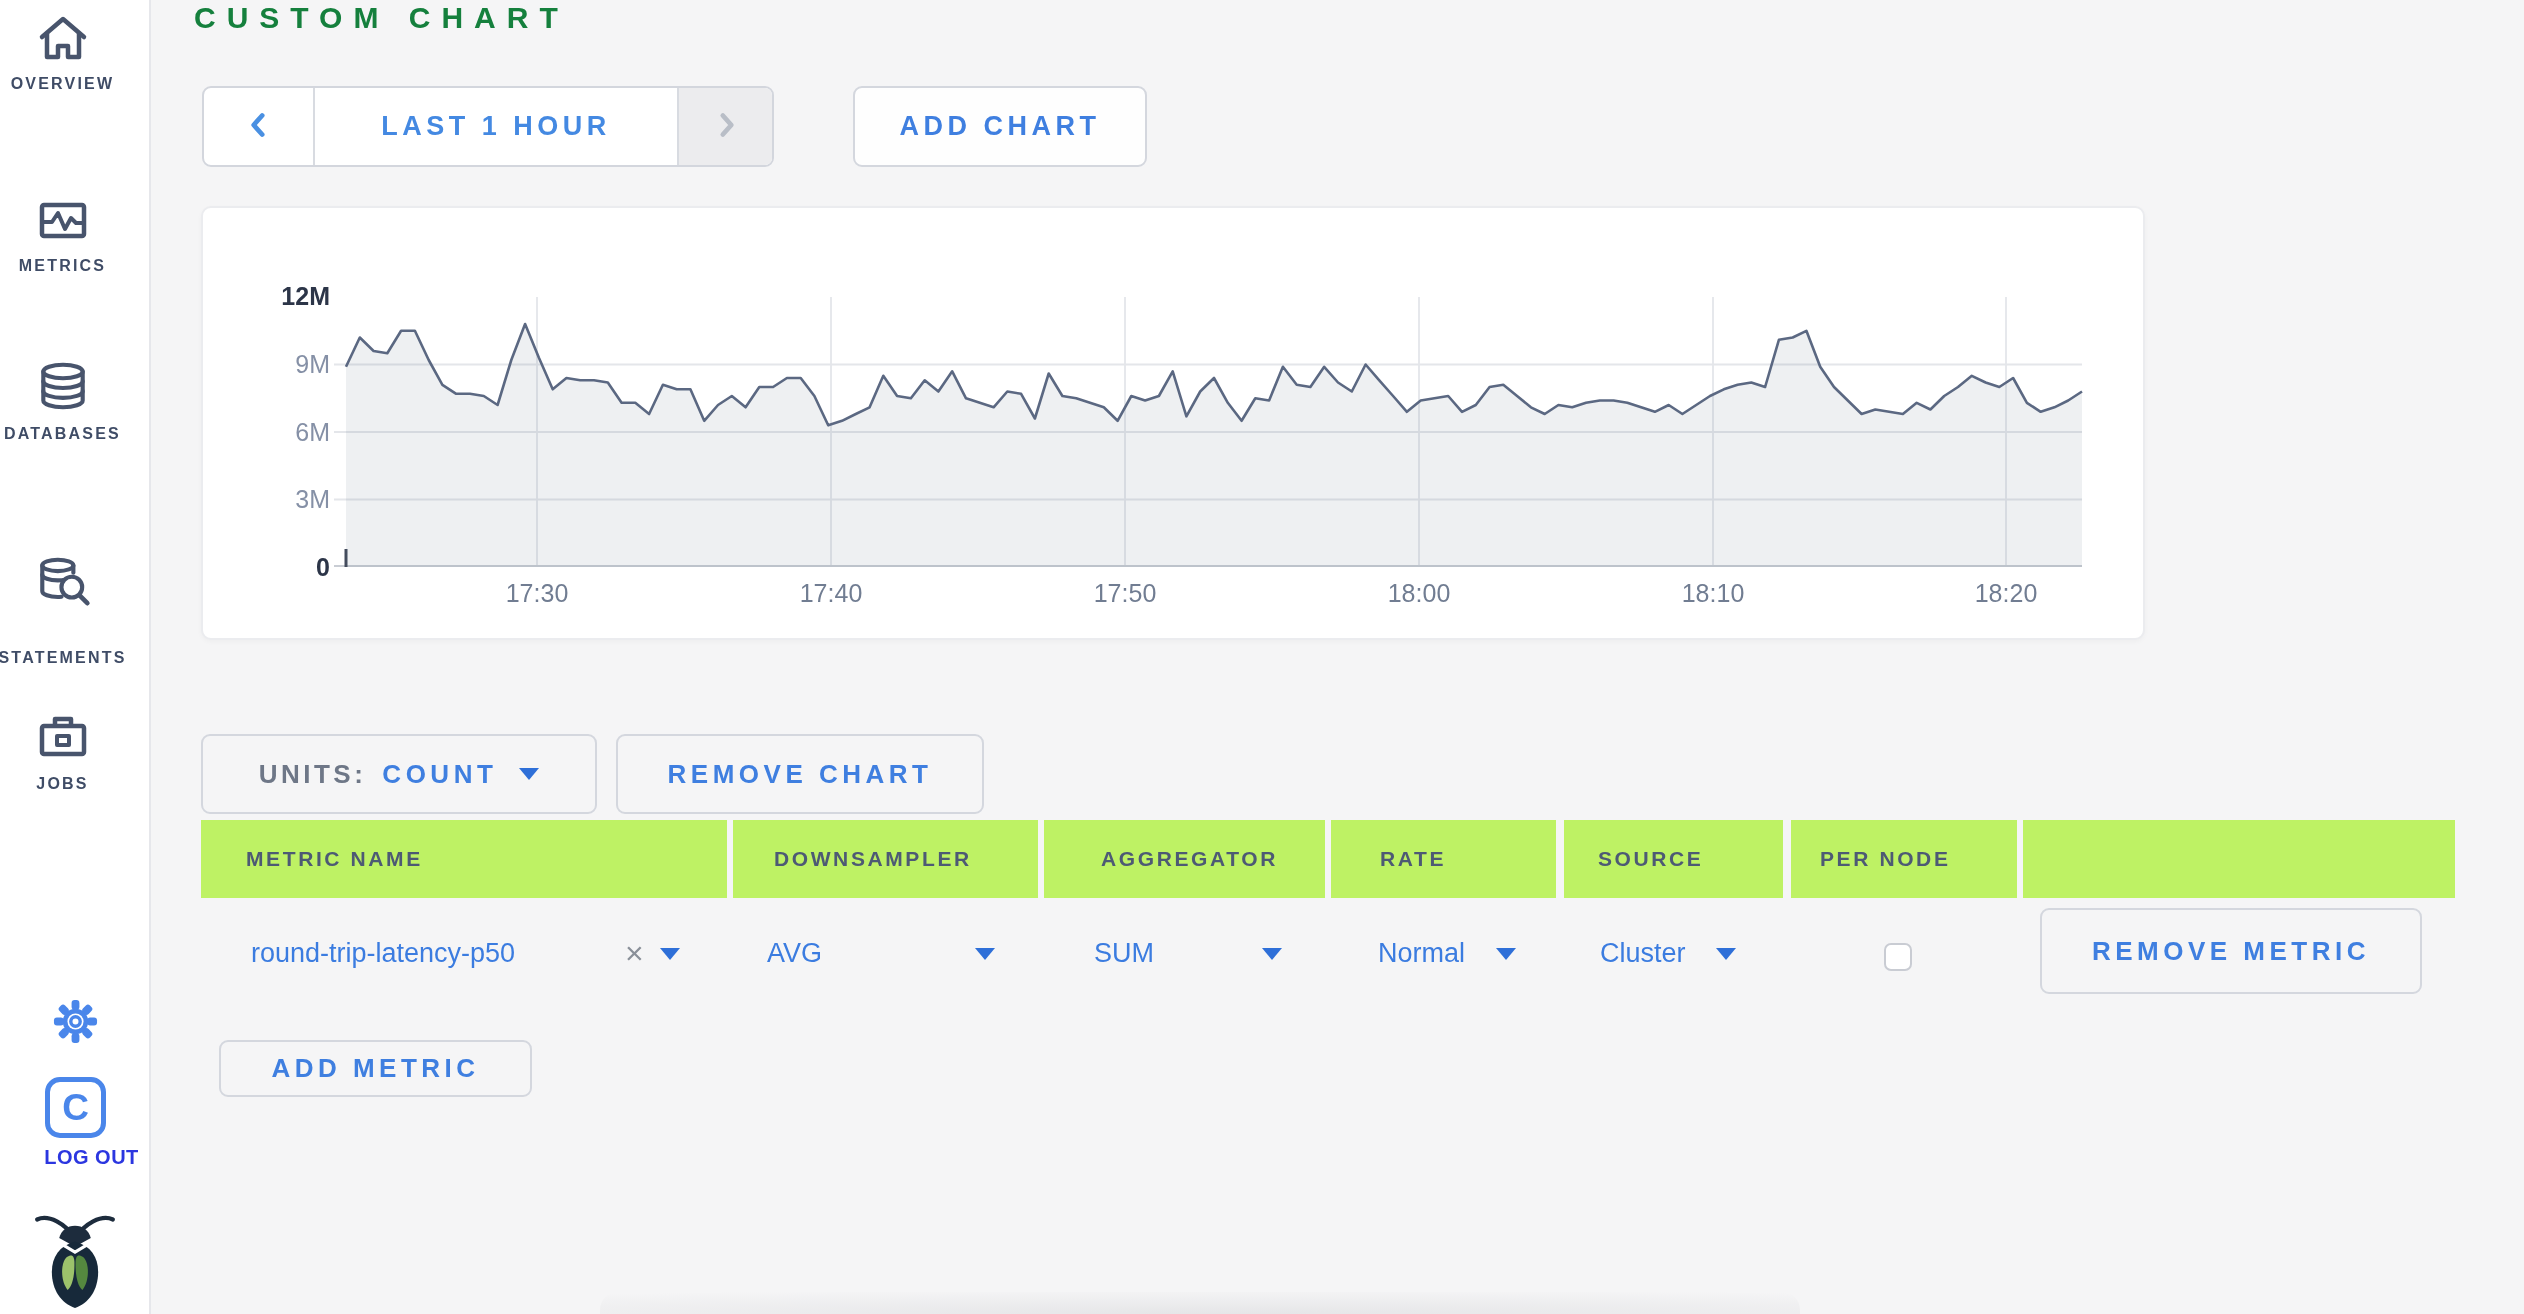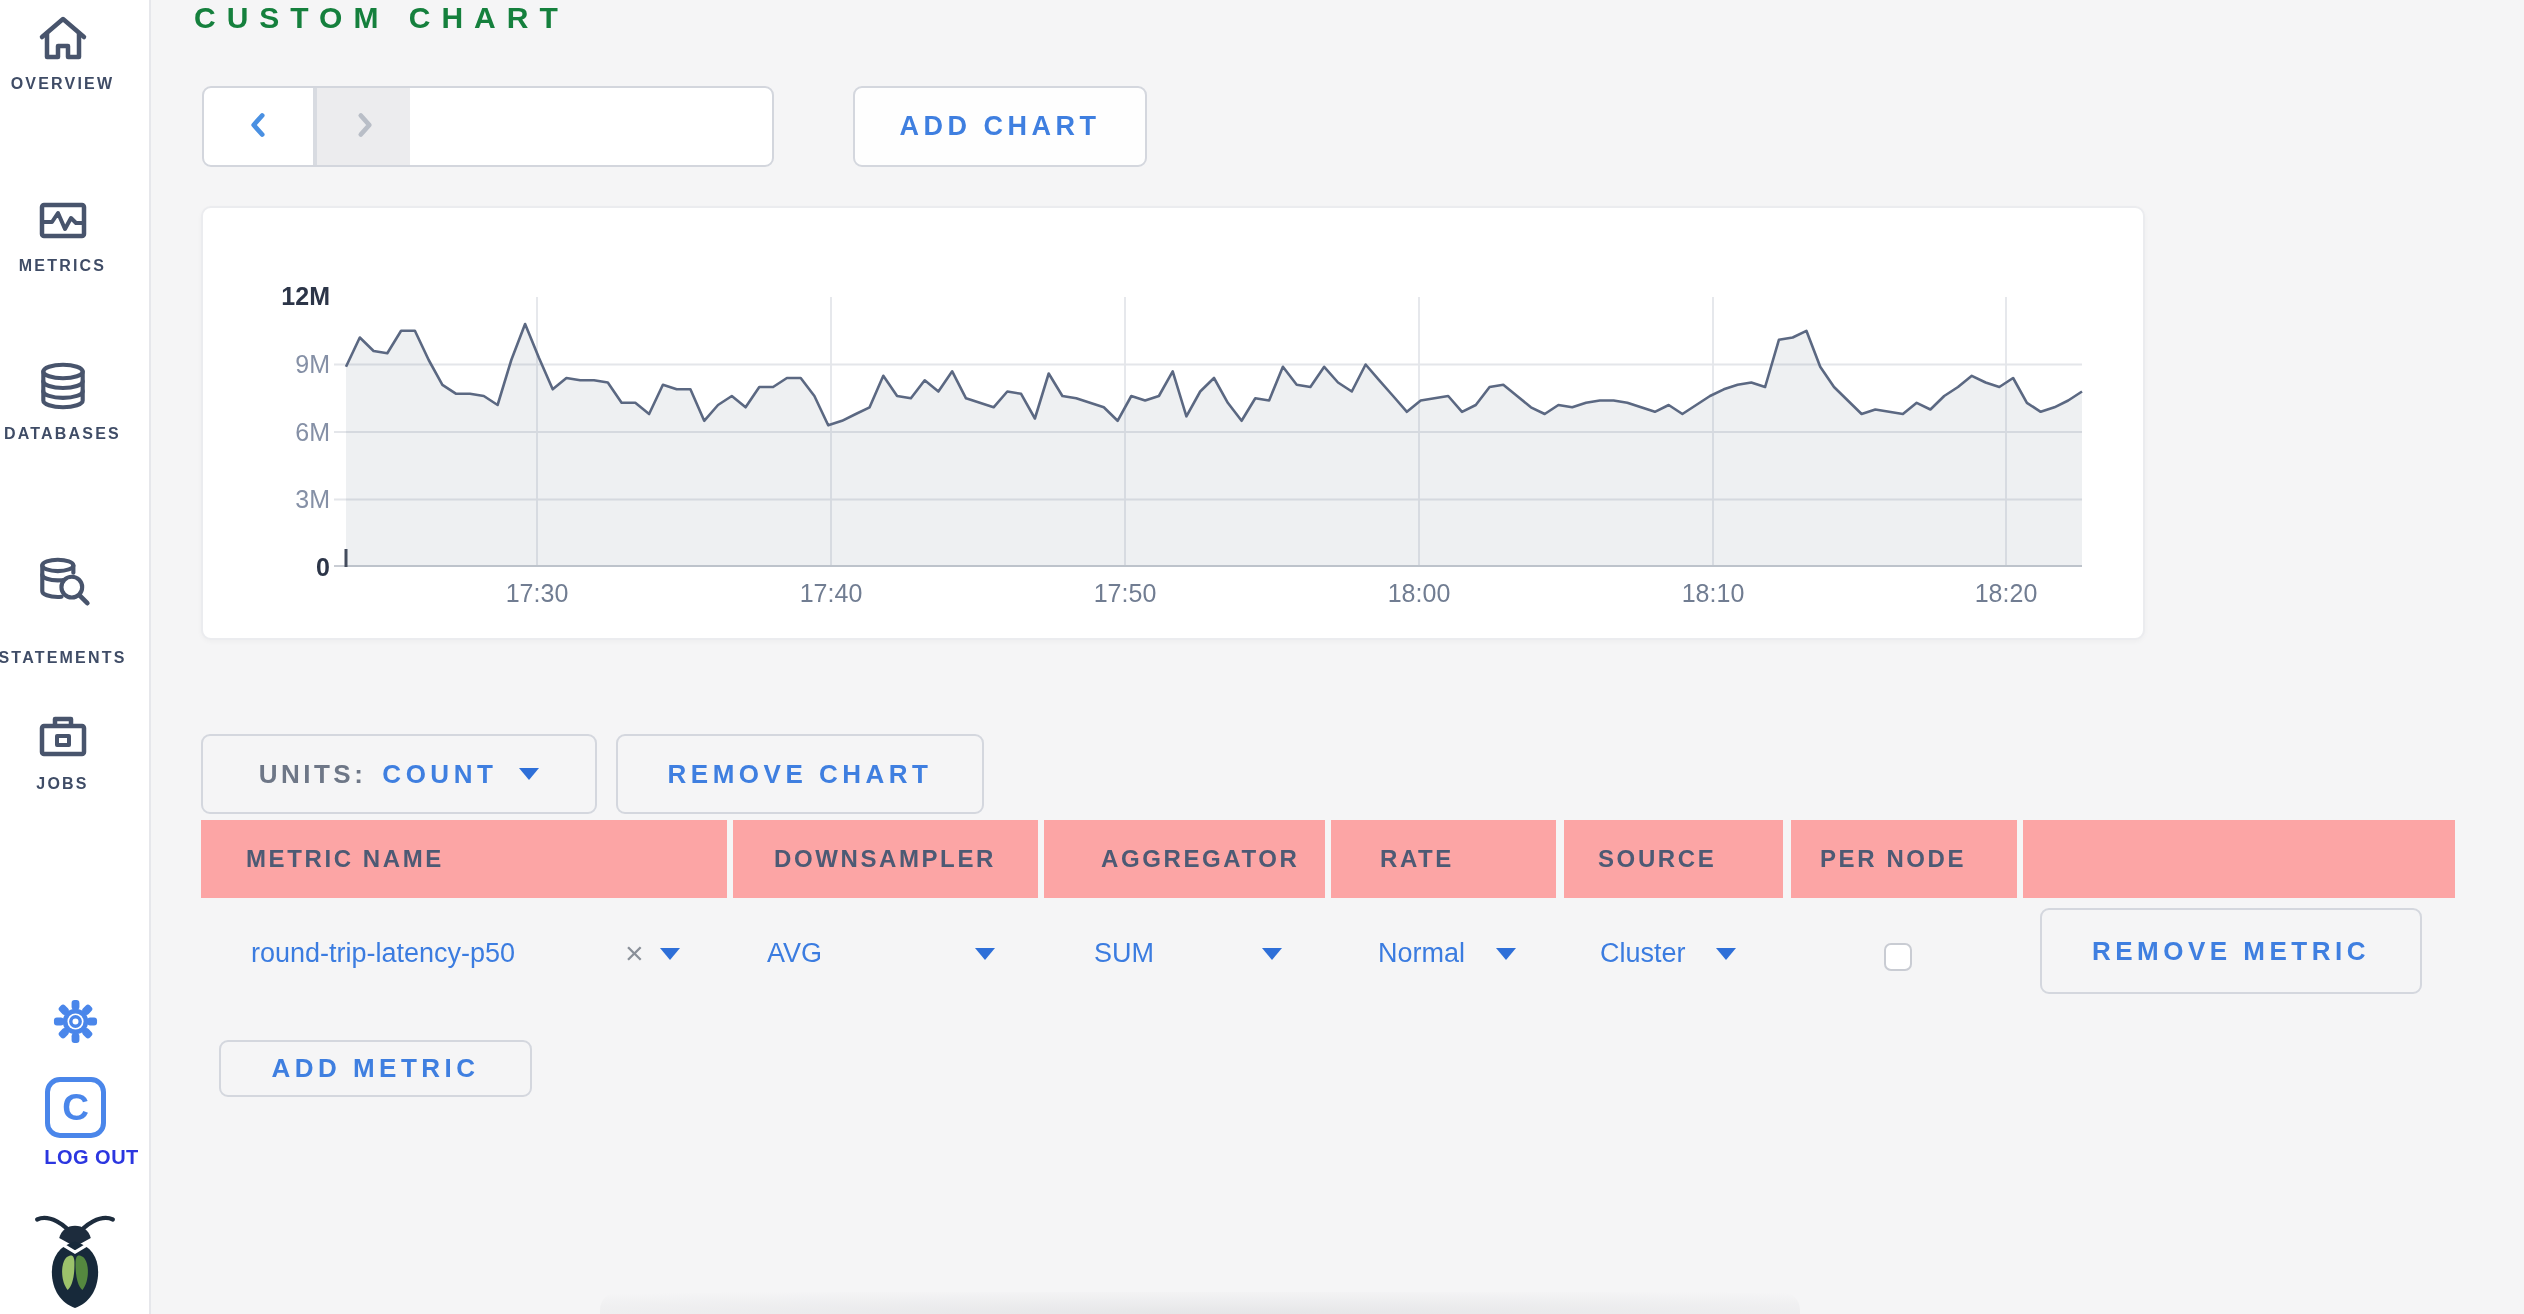--- a/index.html
+++ b/index.html
@@ -89,23 +89,23 @@
   }
   .ylab-strong { color:#2c3548; font-weight:700; }
   .xlab {
     position:absolute; width:140px; height:30px; line-height:30px; top:370px;
     text-align:center; font-size:25px; color:#717d92;
   }
   .plot { position:absolute; left:143px; top:89px; overflow:visible; }
 
   
   .th {
-    position:absolute; top:820px; height:78px; background:#fca5a5;
+    position:absolute; top:820px; height:78px; background:#bef264;
     display:flex; align-items:center;
-    font-size:24px; font-weight:700; letter-spacing:2.6px; color:#4d5a74;
+    font-size:21px; font-weight:700; letter-spacing:2.6px; color:#4d5a74;
     white-space:nowrap;
   }
   .cell-text { position:absolute; font-size:27px; color:#3b7ce0; white-space:nowrap; }
   .row-caret { position:absolute; top:948px; }
   .clear-x { position:absolute; left:625px; top:936px; font-size:32px; color:#8a9099; cursor:pointer; line-height:34px; }
   .checkbox {
     position:absolute; left:1884px; top:943px; width:28px; height:28px;
     background:#fff; border:2.5px solid #c9ccd3; border-radius:7px; cursor:pointer;
   }
   .bottom-shadow {
@@ -215,20 +215,21 @@
 <h1 class="page-title">CUSTOM CHART</h1>
 
 <div class="time-group">
   <div class="tg-seg tg-prev">
     <span>
       <svg width="36" height="36" viewBox="0 0 34 34" fill="none" stroke="#4a90e2" stroke-width="4.5" stroke-linecap="round" stroke-linejoin="round">
         <polyline points="20,8 12,17 20,26"></polyline>
       </svg>
     </span>
   </div>
+  <div class="tg-seg tg-label">LAST 1 HOUR</div>
   <div class="tg-seg tg-next">
     <span>
       <svg width="36" height="36" viewBox="0 0 34 34" fill="none" stroke="#b9bec7" stroke-width="4.5" stroke-linecap="round" stroke-linejoin="round">
         <polyline points="14,8 22,17 14,26"></polyline>
       </svg>
     </span>
   </div>
 </div>
 
 <div class="btn btn-white add-chart">ADD CHART</div>

